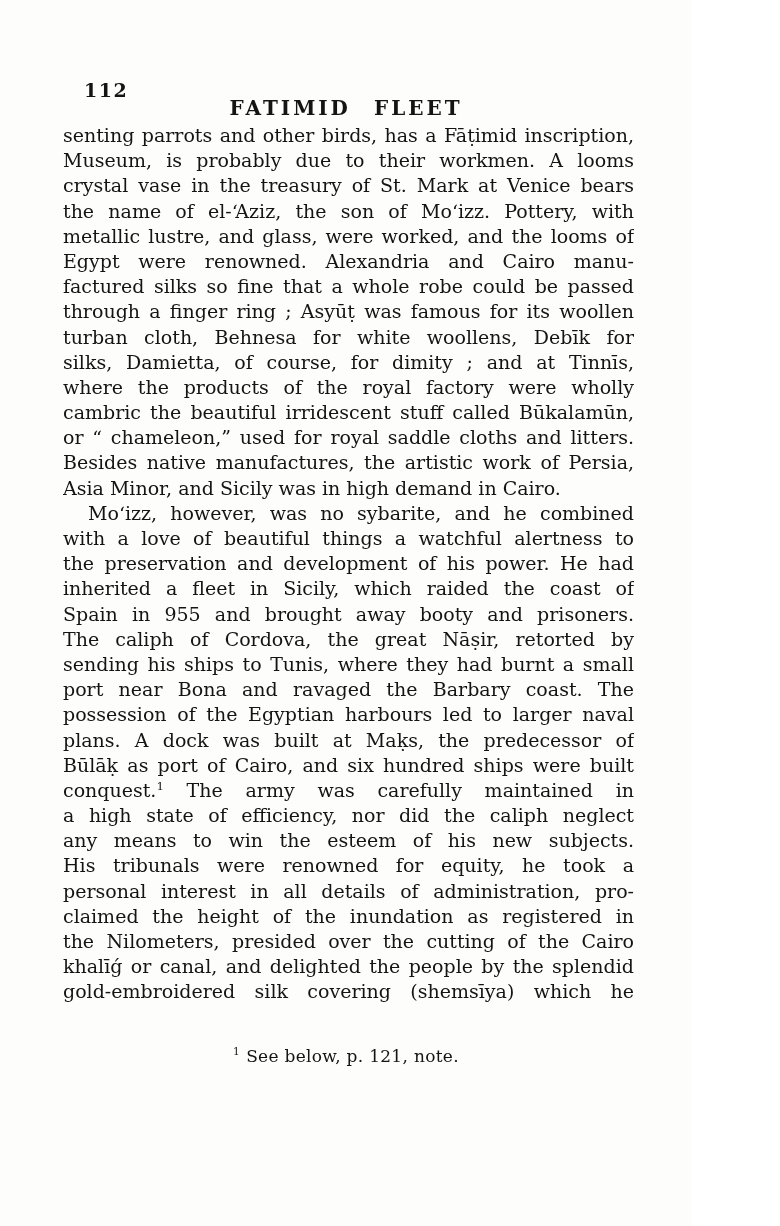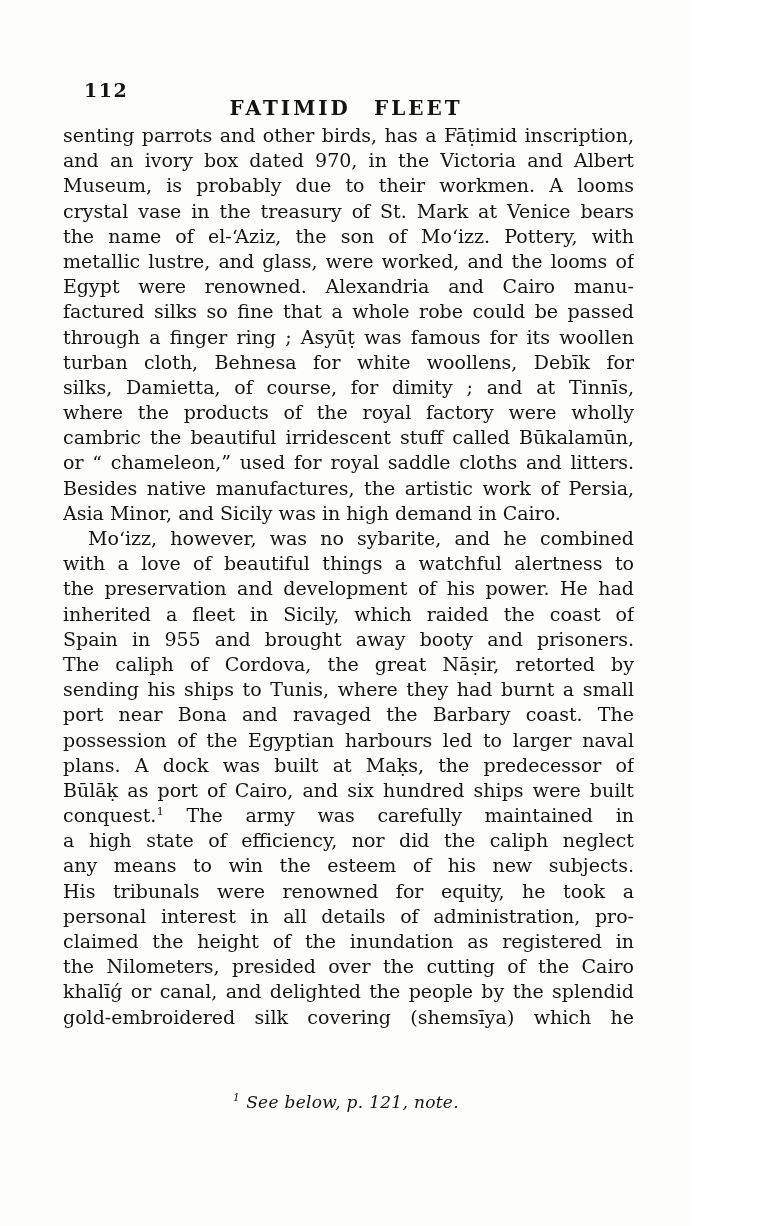--- a/index.html
+++ b/index.html
@@ -51,41 +51,39 @@
     overflow: hidden;
   }
   .line.no-just { text-align-last: left; }
   .it { }
   sup {
     font-size: 0.62em;
     line-height: 0;
     vertical-align: super;
   }
   .footnote {
-    margin-top: 62px;
+    margin-top: 41px;
     text-align: center;
     font-size: 17px;
     letter-spacing: 0.3px;
-    font-style: italic;
   }
   .footnote sup { margin-right: 6px; }
 </style>
 </head>
 <body>
 
 <div class="page">
   <div class="page-header">
     <span class="page-number">112</span>
     <span class="running-title">FATIMID FLEET</span>
   </div>
 
   <div class="page-body">
       <div class="para">
         <div class="line"><span>senting parrots and other birds, has a Fāṭimid inscription,</span></div>
-        <div class="line"><span>and an ivory box dated 970, in the Victoria and Albert</span></div>
         <div class="line"><span>Museum, is probably due to their workmen. A looms</span></div>
         <div class="line"><span>crystal vase in the treasury of St. Mark at Venice bears</span></div>
         <div class="line"><span>the name of el-‘Aziz, the son of Mo‘izz. Pottery, with</span></div>
         <div class="line"><span>metallic lustre, and glass, were worked, and the looms of</span></div>
         <div class="line"><span>Egypt were renowned. Alexandria and Cairo manu-</span></div>
         <div class="line"><span>factured silks so fine that a whole robe could be passed</span></div>
         <div class="line"><span>through a finger ring ; Asyūṭ was famous for its woollen</span></div>
         <div class="line"><span>turban cloth, Behnesa for white woollens, Debīk for</span></div>
         <div class="line"><span>silks, Damietta, of course, for dimity ; and at Tinnīs,</span></div>
         <div class="line"><span>where the products of the royal factory were wholly</span></div>

